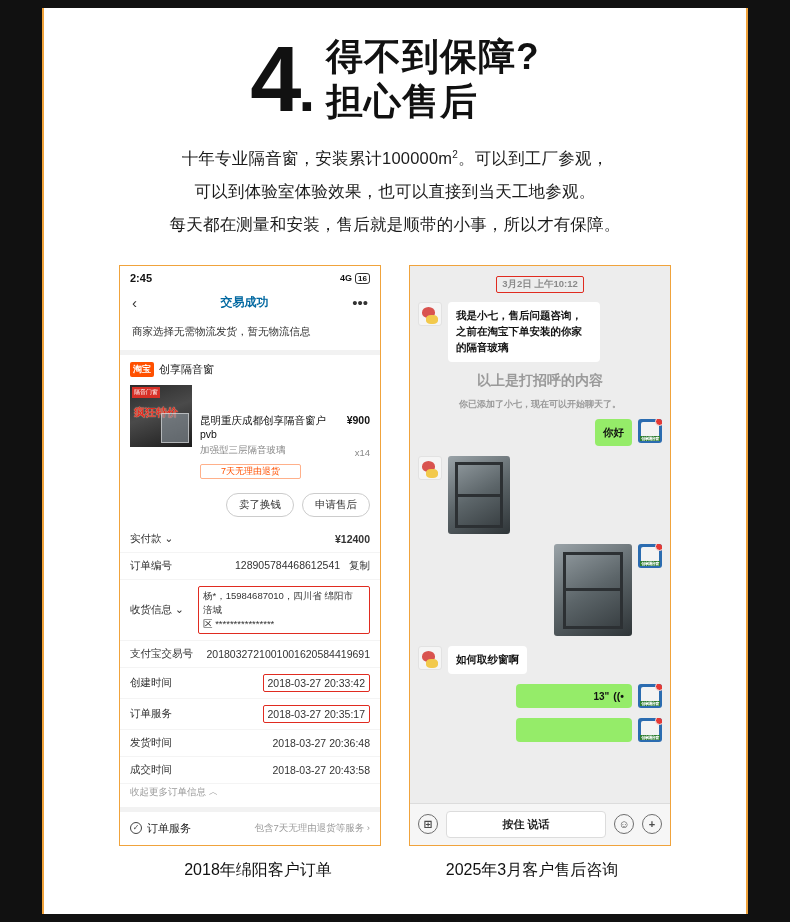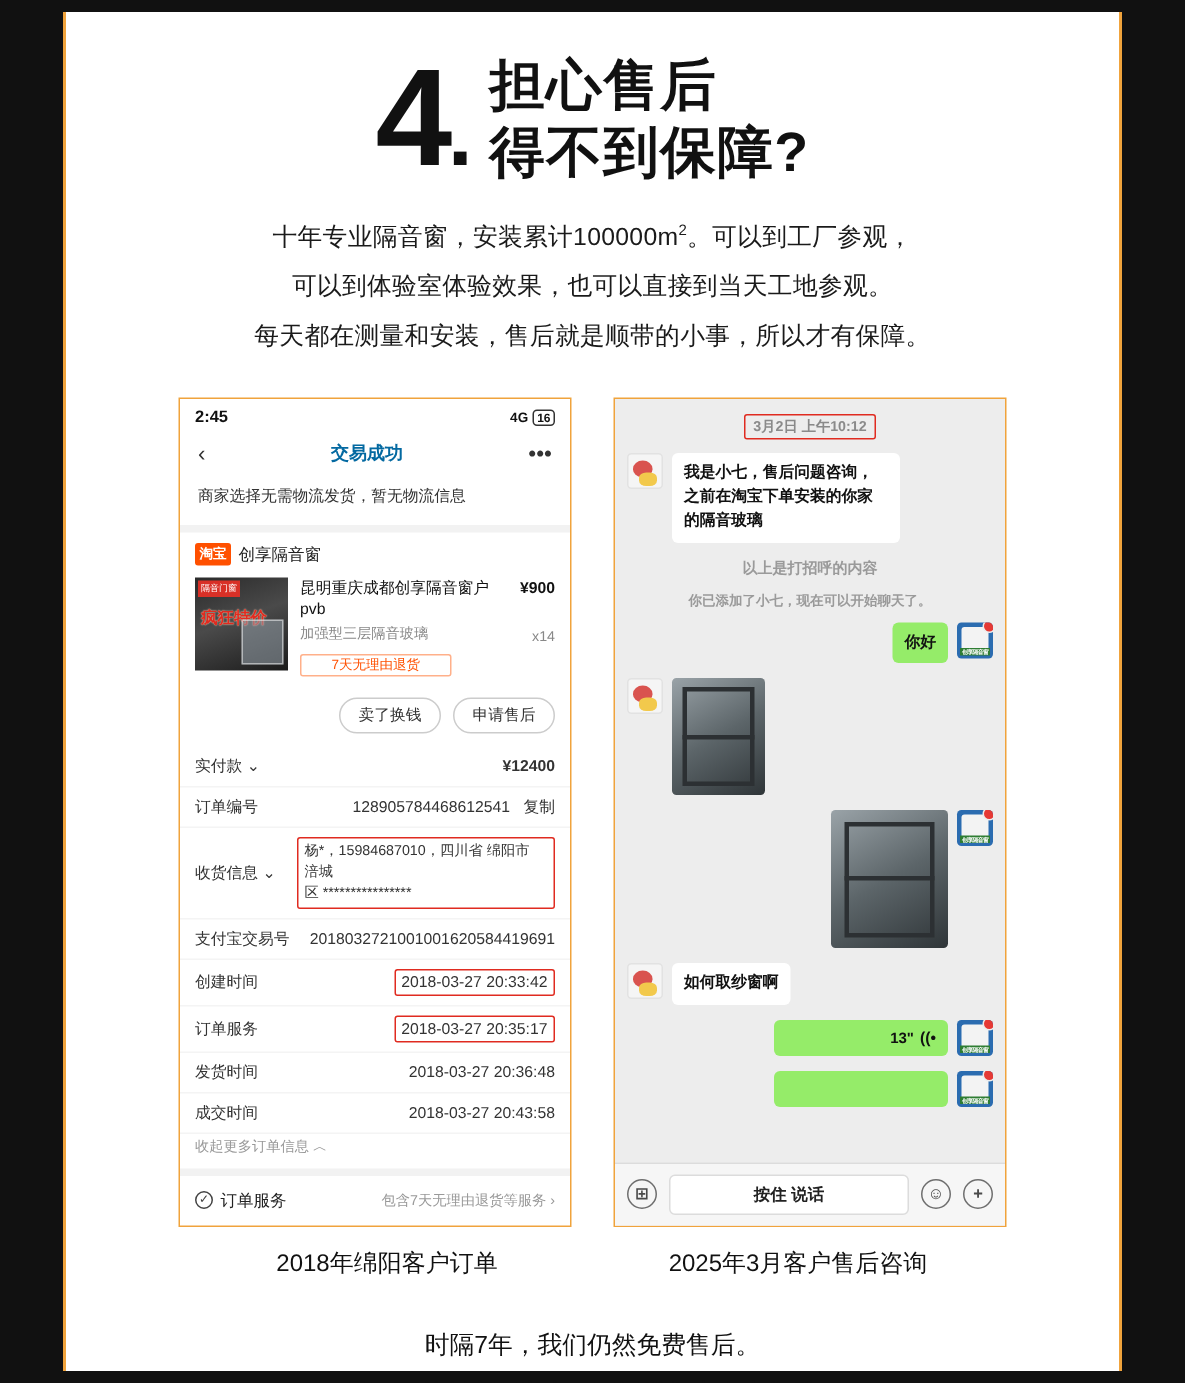--- a/index.html
+++ b/index.html
@@ -114,21 +114,21 @@
   }
   .thumb .win {
     position: absolute; right: 3px; bottom: 4px;
     width: 28px; height: 30px;
     background: rgba(150,160,170,.55);
     border: 1px solid rgba(255,255,255,.5);
   }
   .item-info { flex: 1; min-width: 0; }
   .item-title {
     font-size: 10.5px; color: #111; line-height: 1.35;
-    display: flex; justify-content: space-between; gap: 6px;
+    display: flex; justify-content: space-between; gap: 6px; margin-top: 28px;
   }
   .item-title .price { font-weight: bold; white-space: nowrap; }
   .item-sub { font-size: 9.5px; color: #888; margin-top: 3px; }
   .item-qty { font-size: 9.5px; color: #888; text-align: right; margin-top: -10px; }
   .item-badge {
     margin-top: 6px; display: inline-block;
     color: #ff5000; font-size: 9px;
     border: 1px solid #ffb08a; padding: 0 20px; border-radius: 2px;
   }
   .btn-row {
@@ -219,21 +219,21 @@
     position: absolute; left: 2px; right: 2px; bottom: 2px; height: 5px;
     background: #2e7d32; font-size: 4px; color: #fff; text-align: center;
     line-height: 5px; letter-spacing: -0.5px;
   }
   .bub {
     max-width: 152px; background: #fff; border-radius: 4px;
     padding: 6px 8px; font-size: 10.5px; color: #111; line-height: 1.5;
   }
   .bub.green { background: #95ec69; }
   .sys {
-    text-align: center; font-size: 10px; color: #9a9a9a;
+    text-align: center; font-size: 14px; color: #9a9a9a;
     margin: 0 0 8px;
   }
   .sys.small { font-size: 9px; }
   .photo {
     width: 62px; height: 78px;
     background: linear-gradient(150deg,#9aa3a8 0%,#5c6569 50%,#2f3538 100%);
     border-radius: 3px; position: relative; overflow: hidden;
   }
   .photo.big { width: 78px; height: 92px; }
   .photo::before {
@@ -284,22 +284,22 @@
 </head>
 <body>
 
 <div class="page">
 
   <div class="head">
     <div class="bignum">
       <span>4</span><span class="dot">.</span>
     </div>
     <div class="headtext">
+      <div>得不到保障?</div>
       <div>担心售后</div>
-      <div>得不到保障?</div>
     </div>
   </div>
 
   <div class="intro">
     <div>
       <span>十年专业隔音窗，安装累计100000m</span><sup>2</sup><span>。可以到工厂参观，</span>
     </div>
     <div>可以到体验室体验效果，也可以直接到当天工地参观。</div>
     <div>每天都在测量和安装，售后就是顺带的小事，所以才有保障。</div>
   </div>

